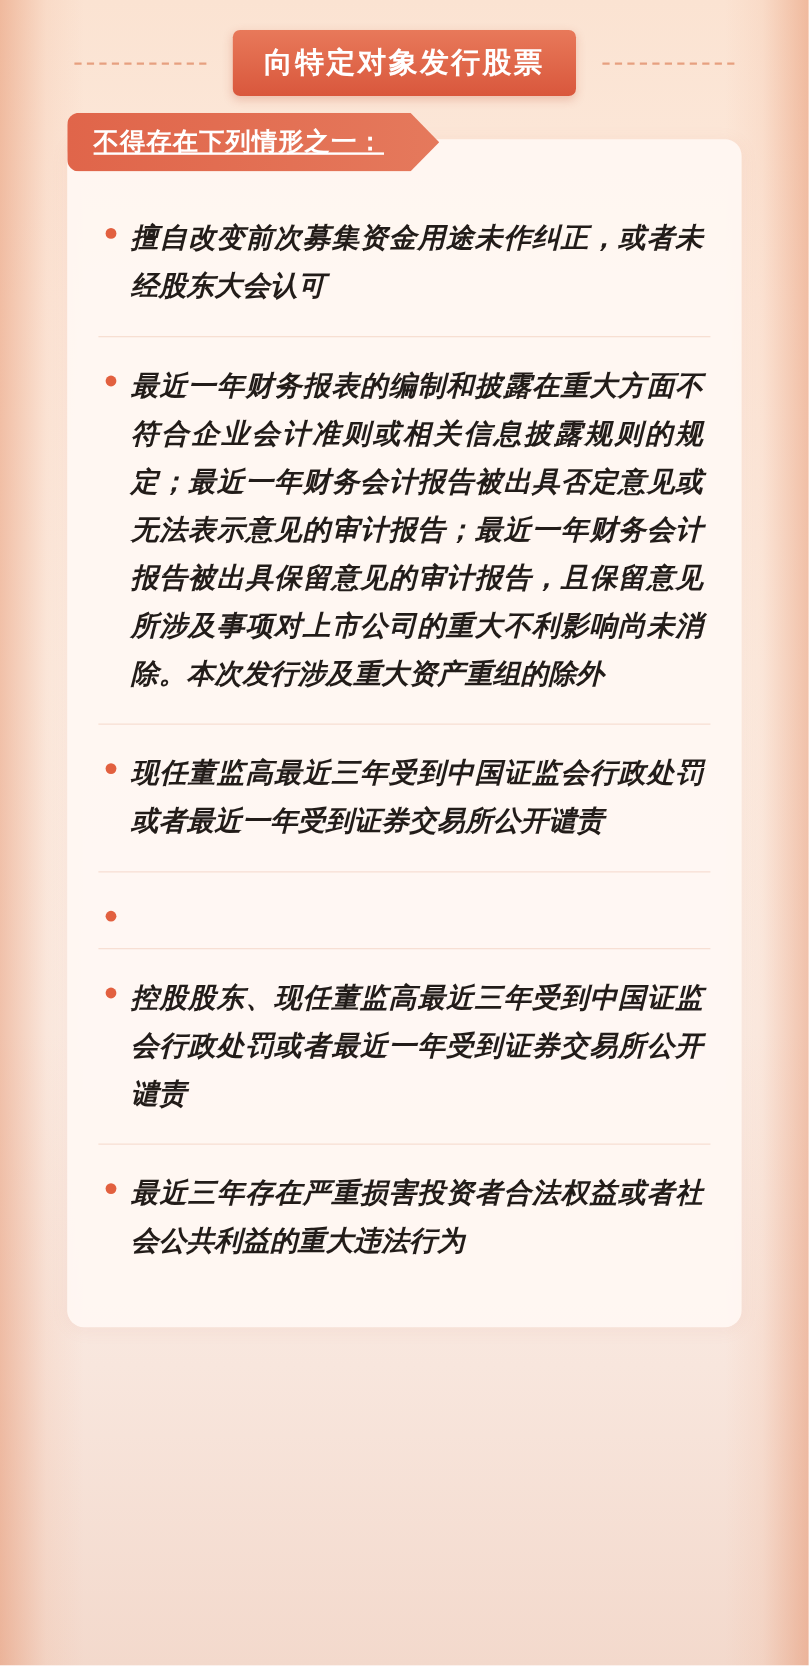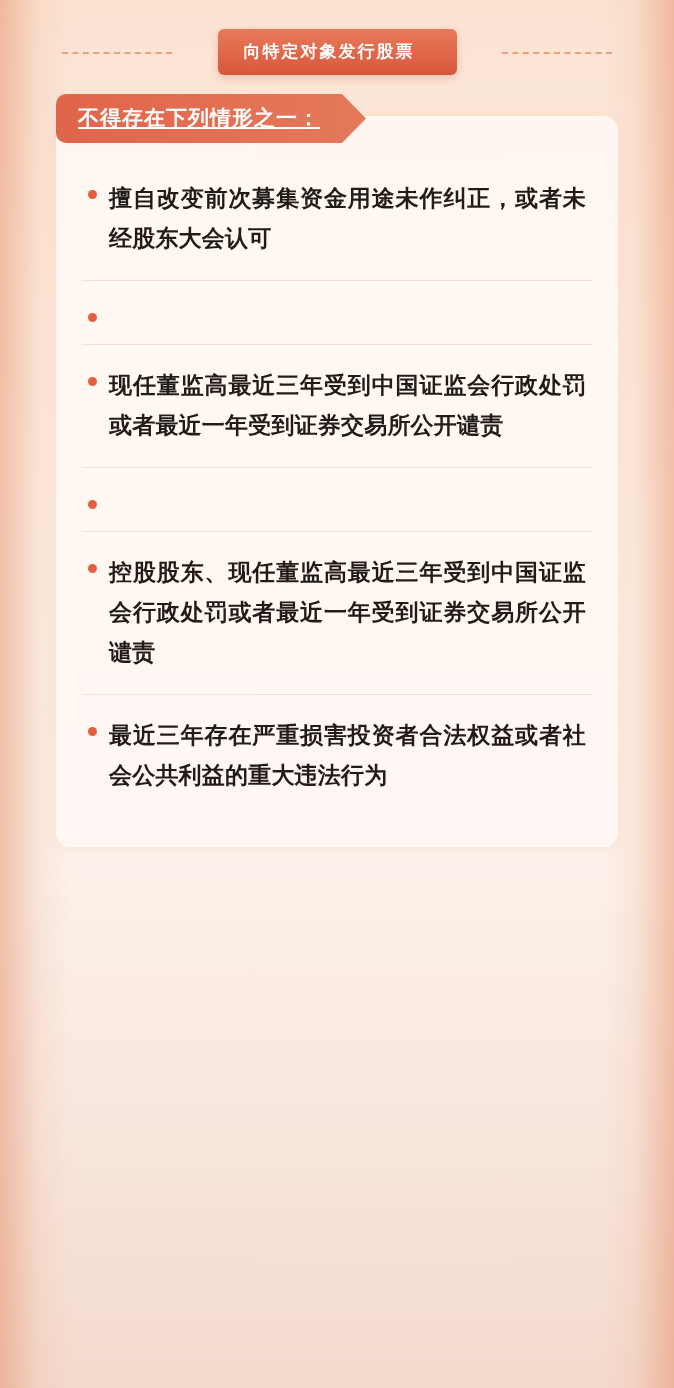--- a/index.html
+++ b/index.html
@@ -63,24 +63,24 @@
     opacity: 0.75;
   }
   .dash-left { left: 62px; }
   .dash-right { right: 62px; }
 
   .title-pill {
     position: relative;
     z-index: 2;
     background: linear-gradient(180deg, #e8795a 0%, #d9573c 100%);
     color: #ffffff;
-    font-size: 17px;
+    font-size: 24px;
     font-weight: bold;
     letter-spacing: 2px;
-    padding: 11px 42px 12px 26px;
+    padding: 11px 26px 12px 26px;
     border-radius: 6px;
     box-shadow: 0 3px 8px rgba(193, 77, 47, 0.25);
     white-space: nowrap;
   }
 
   
   .card {
     position: relative;
     margin: 36px 56px 0 56px;
     background: rgba(255, 247, 243, 0.92);
@@ -109,20 +109,21 @@
   .items {
     list-style: none;
     margin: 0;
     padding: 0 26px;
   }
   .item {
     display: flex;
     align-items: flex-start;
     padding: 20px 6px 22px 6px;
     border-bottom: 1px solid rgba(228, 160, 130, 0.28);
+    font-style: italic;
   }
   .item:last-child {
     border-bottom: none;
   }
   .bullet {
     flex: 0 0 auto;
     width: 9px;
     height: 9px;
     border-radius: 50%;
     background: #e2603f;
@@ -154,20 +155,21 @@
     <div class="card">
       <div class="section-flag">不得存在下列情形之一：</div>
 
       <ul class="items">
         <li class="item">
           <span class="bullet"></span>
           <span class="item-text">擅自改变前次募集资金用途未作纠正，或者未经股东大会认可</span>
         </li>
         <li class="item">
           <span class="bullet"></span>
+          <span class="item-text">最近一年财务报表的编制和披露在重大方面不符合企业会计准则或相关信息披露规则的规定；最近一年财务会计报告被出具否定意见或无法表示意见的审计报告；最近一年财务会计报告被出具保留意见的审计报告，且保留意见所涉及事项对上市公司的重大不利影响尚未消除。本次发行涉及重大资产重组的除外</span>
         </li>
         <li class="item">
           <span class="bullet"></span>
           <span class="item-text">现任董监高最近三年受到中国证监会行政处罚或者最近一年受到证券交易所公开谴责</span>
         </li>
         <li class="item">
           <span class="bullet"></span>
         </li>
         <li class="item">
           <span class="bullet"></span>

